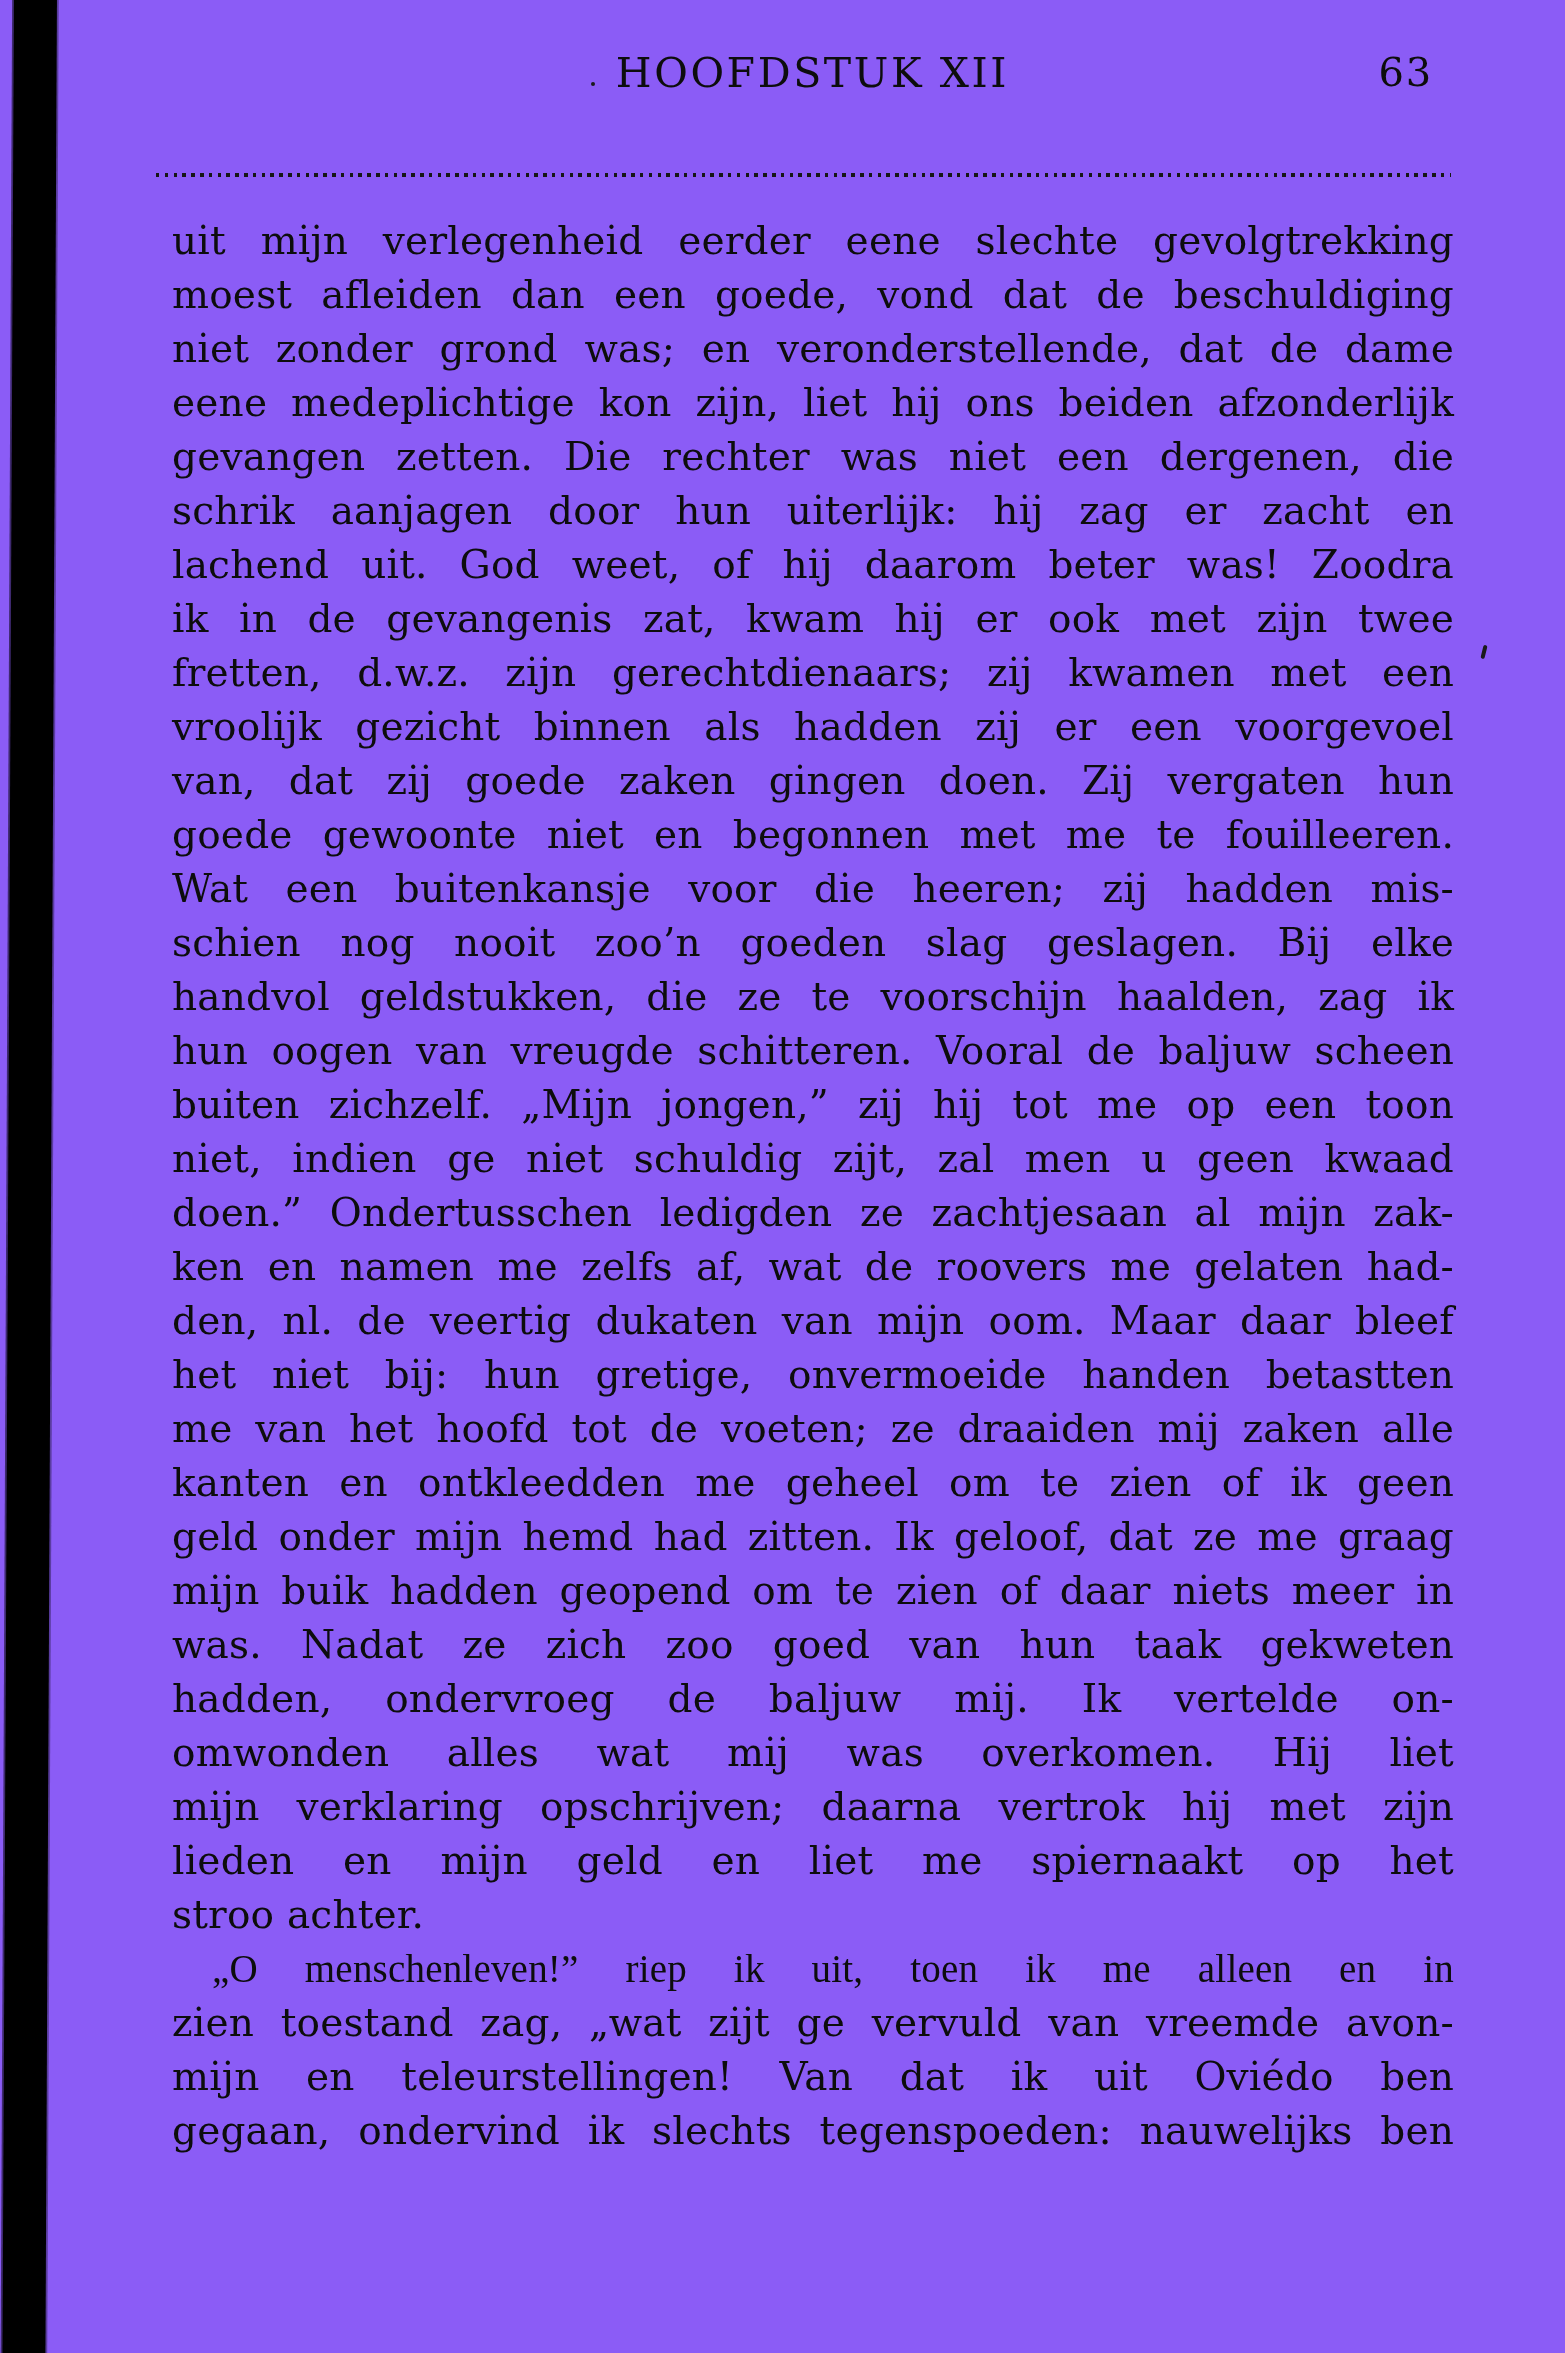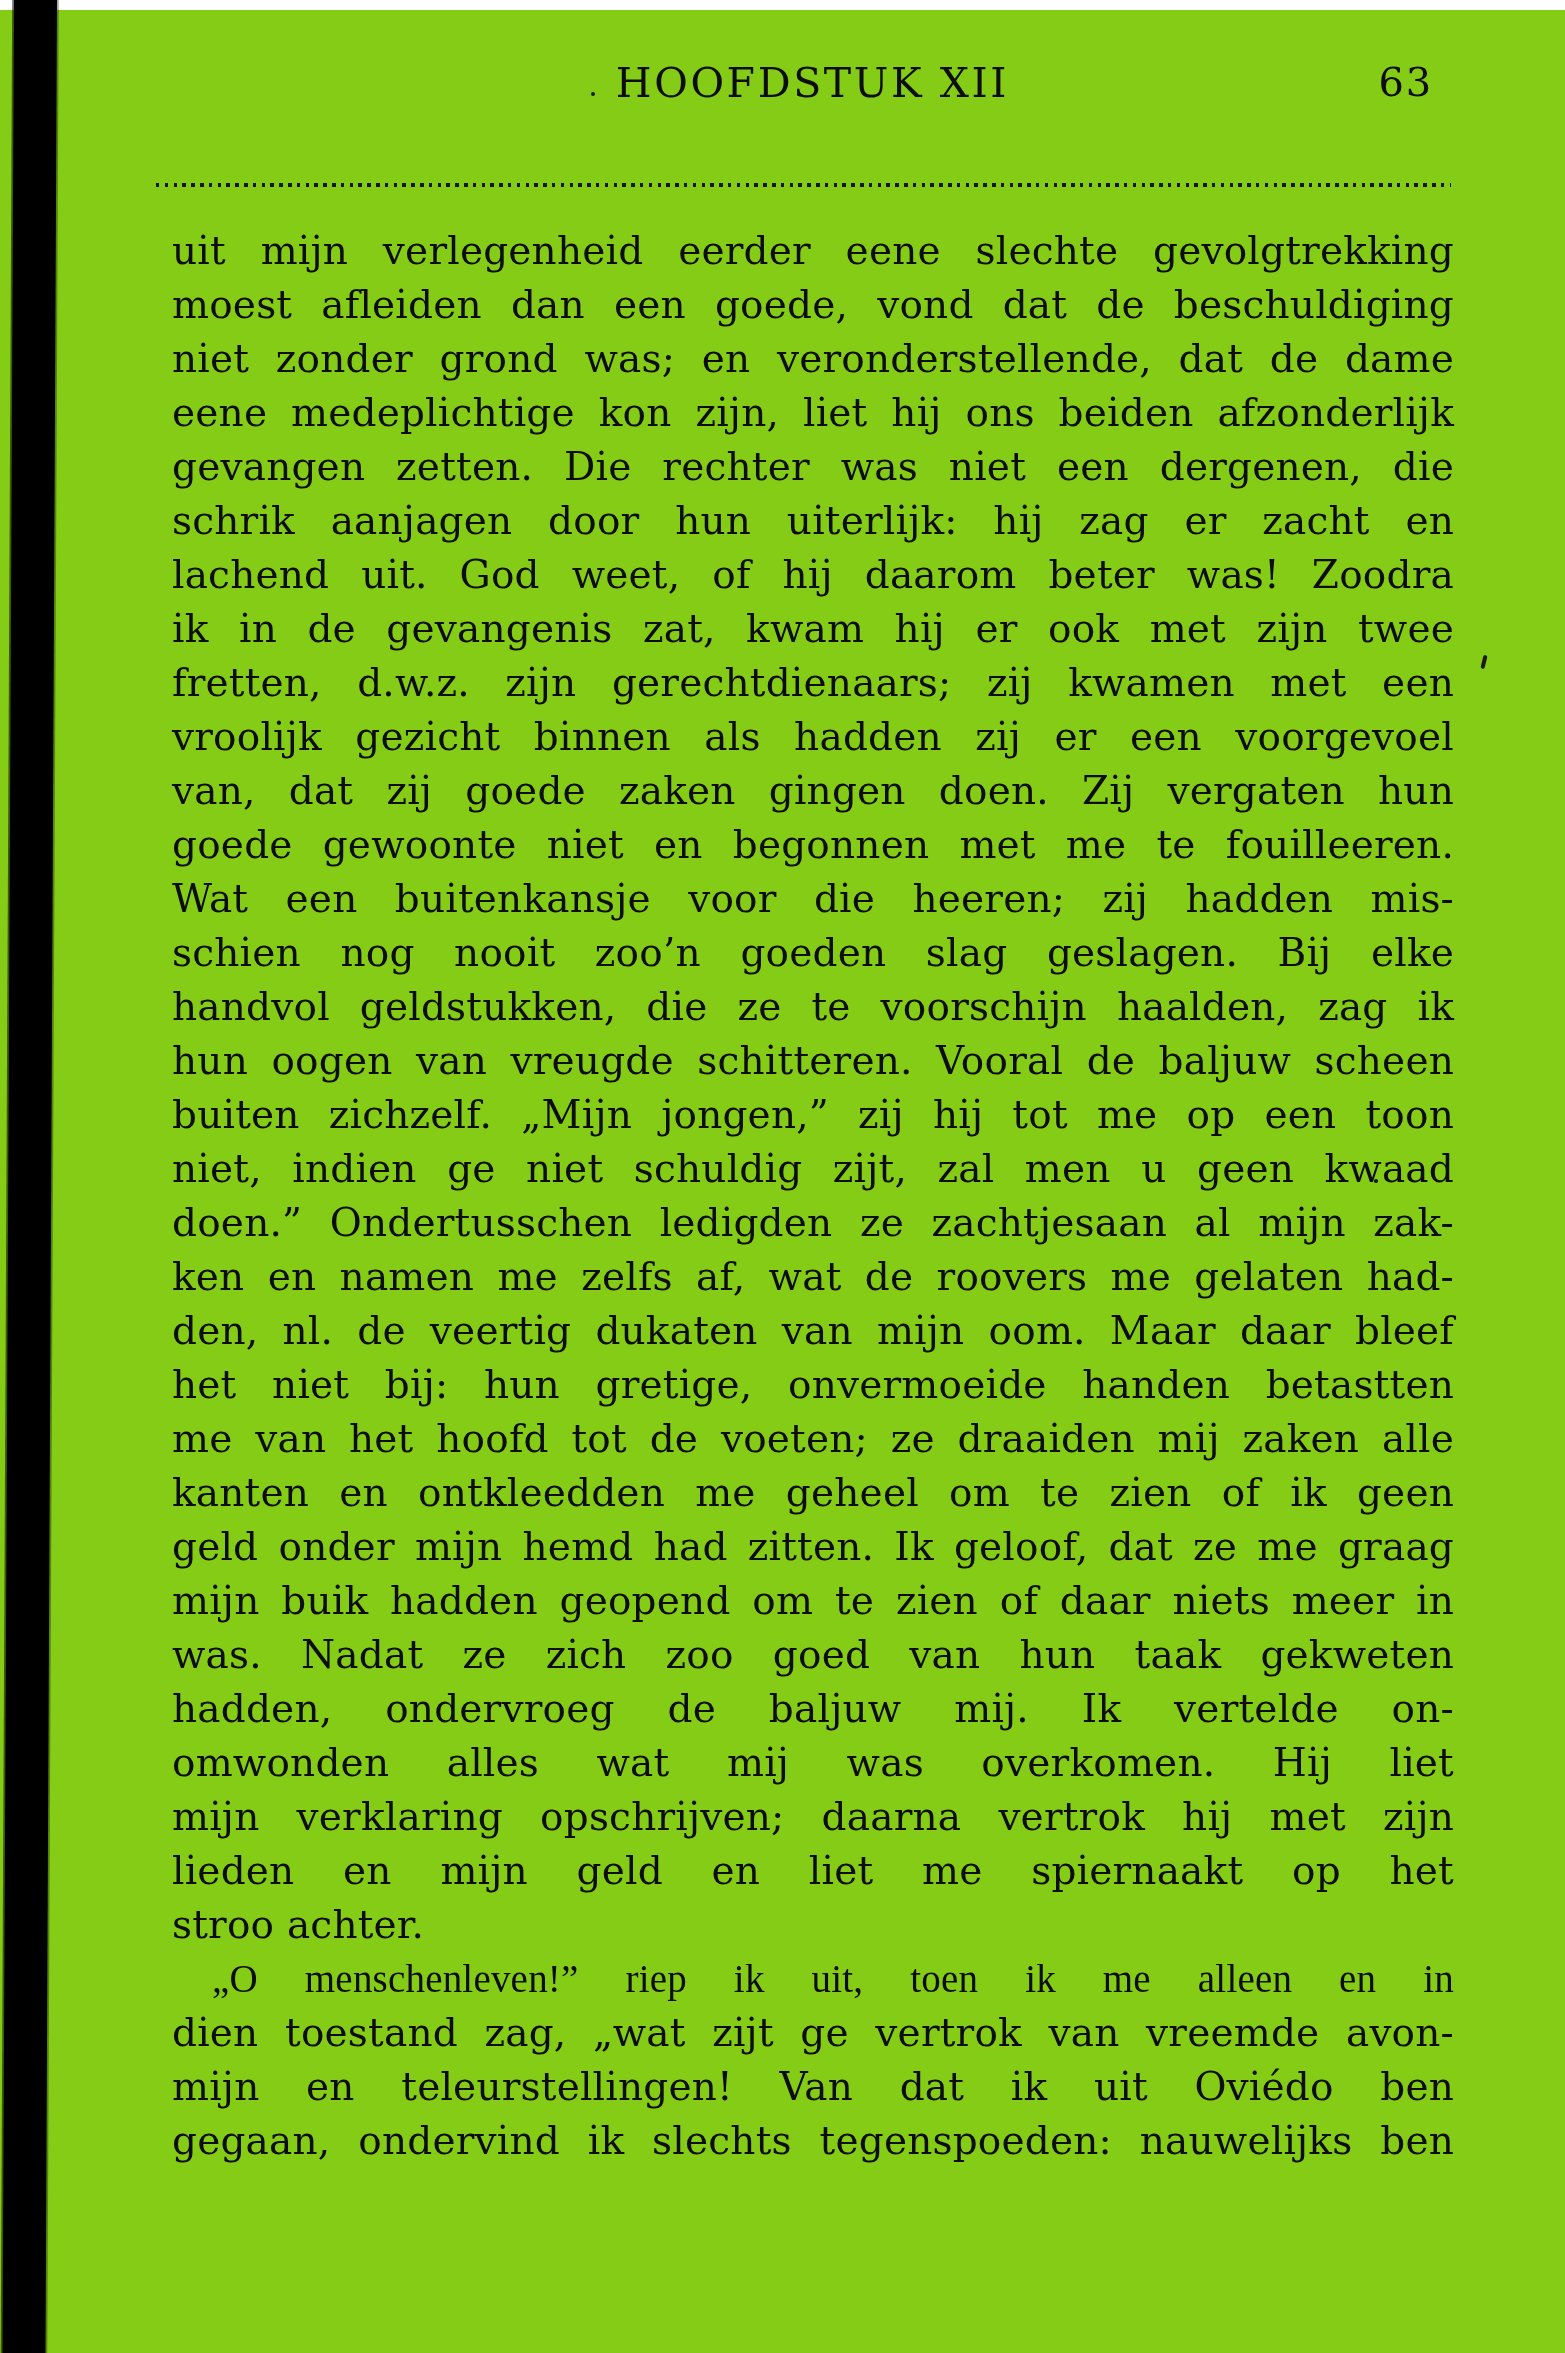--- a/index.html
+++ b/index.html
@@ -10,23 +10,22 @@
   body {
     width: 1565px;
     height: 2354px;
     position: relative;
     overflow: hidden;
     font-family: "DejaVu Serif", serif;
   }
   .page {
     position: absolute;
     inset: 0;
-    background: #84cc16;
+    background: #8b5cf6;
     color: #0d0d0d;
-    margin-top: 10px;
   }
   
   .gutter-bar {
     position: absolute;
     left: 14px;
     top: -12.3px;
     width: 43px;
     height: 2387px;
     background: #000;
     transform: rotate(0.28deg);
@@ -129,21 +128,21 @@
       <div class="line justify">kanten en ontkleedden me geheel om te zien of ik geen</div>
       <div class="line justify">geld onder mijn hemd had zitten. Ik geloof, dat ze me graag</div>
       <div class="line justify">mijn buik hadden geopend om te zien of daar niets meer in</div>
       <div class="line justify">was. Nadat ze zich zoo goed van hun taak gekweten</div>
       <div class="line justify">hadden, ondervroeg de baljuw mij. Ik vertelde on-</div>
       <div class="line justify">omwonden alles wat mij was overkomen. Hij liet</div>
       <div class="line justify">mijn verklaring opschrijven; daarna vertrok hij met zijn</div>
       <div class="line justify">lieden en mijn geld en liet me spiernaakt op het</div>
       <div class="line">stroo achter.</div>
       <div class="line justify indent">„O menschenleven!” riep ik uit, toen ik me alleen en in</div>
-      <div class="line justify">dien toestand zag, „wat zijt ge vertrok van vreemde avon-</div>
+      <div class="line justify">zien toestand zag, „wat zijt ge vervuld van vreemde avon-</div>
       <div class="line justify">mijn en teleurstellingen! Van dat ik uit Oviédo ben</div>
       <div class="line justify">gegaan, ondervind ik slechts tegenspoeden: nauwelijks ben</div>
     </div>
 
   <span class="speck s1"></span>
   <span class="speck s2"></span>
   <span class="speck s3"></span>
 
 </div>
 

